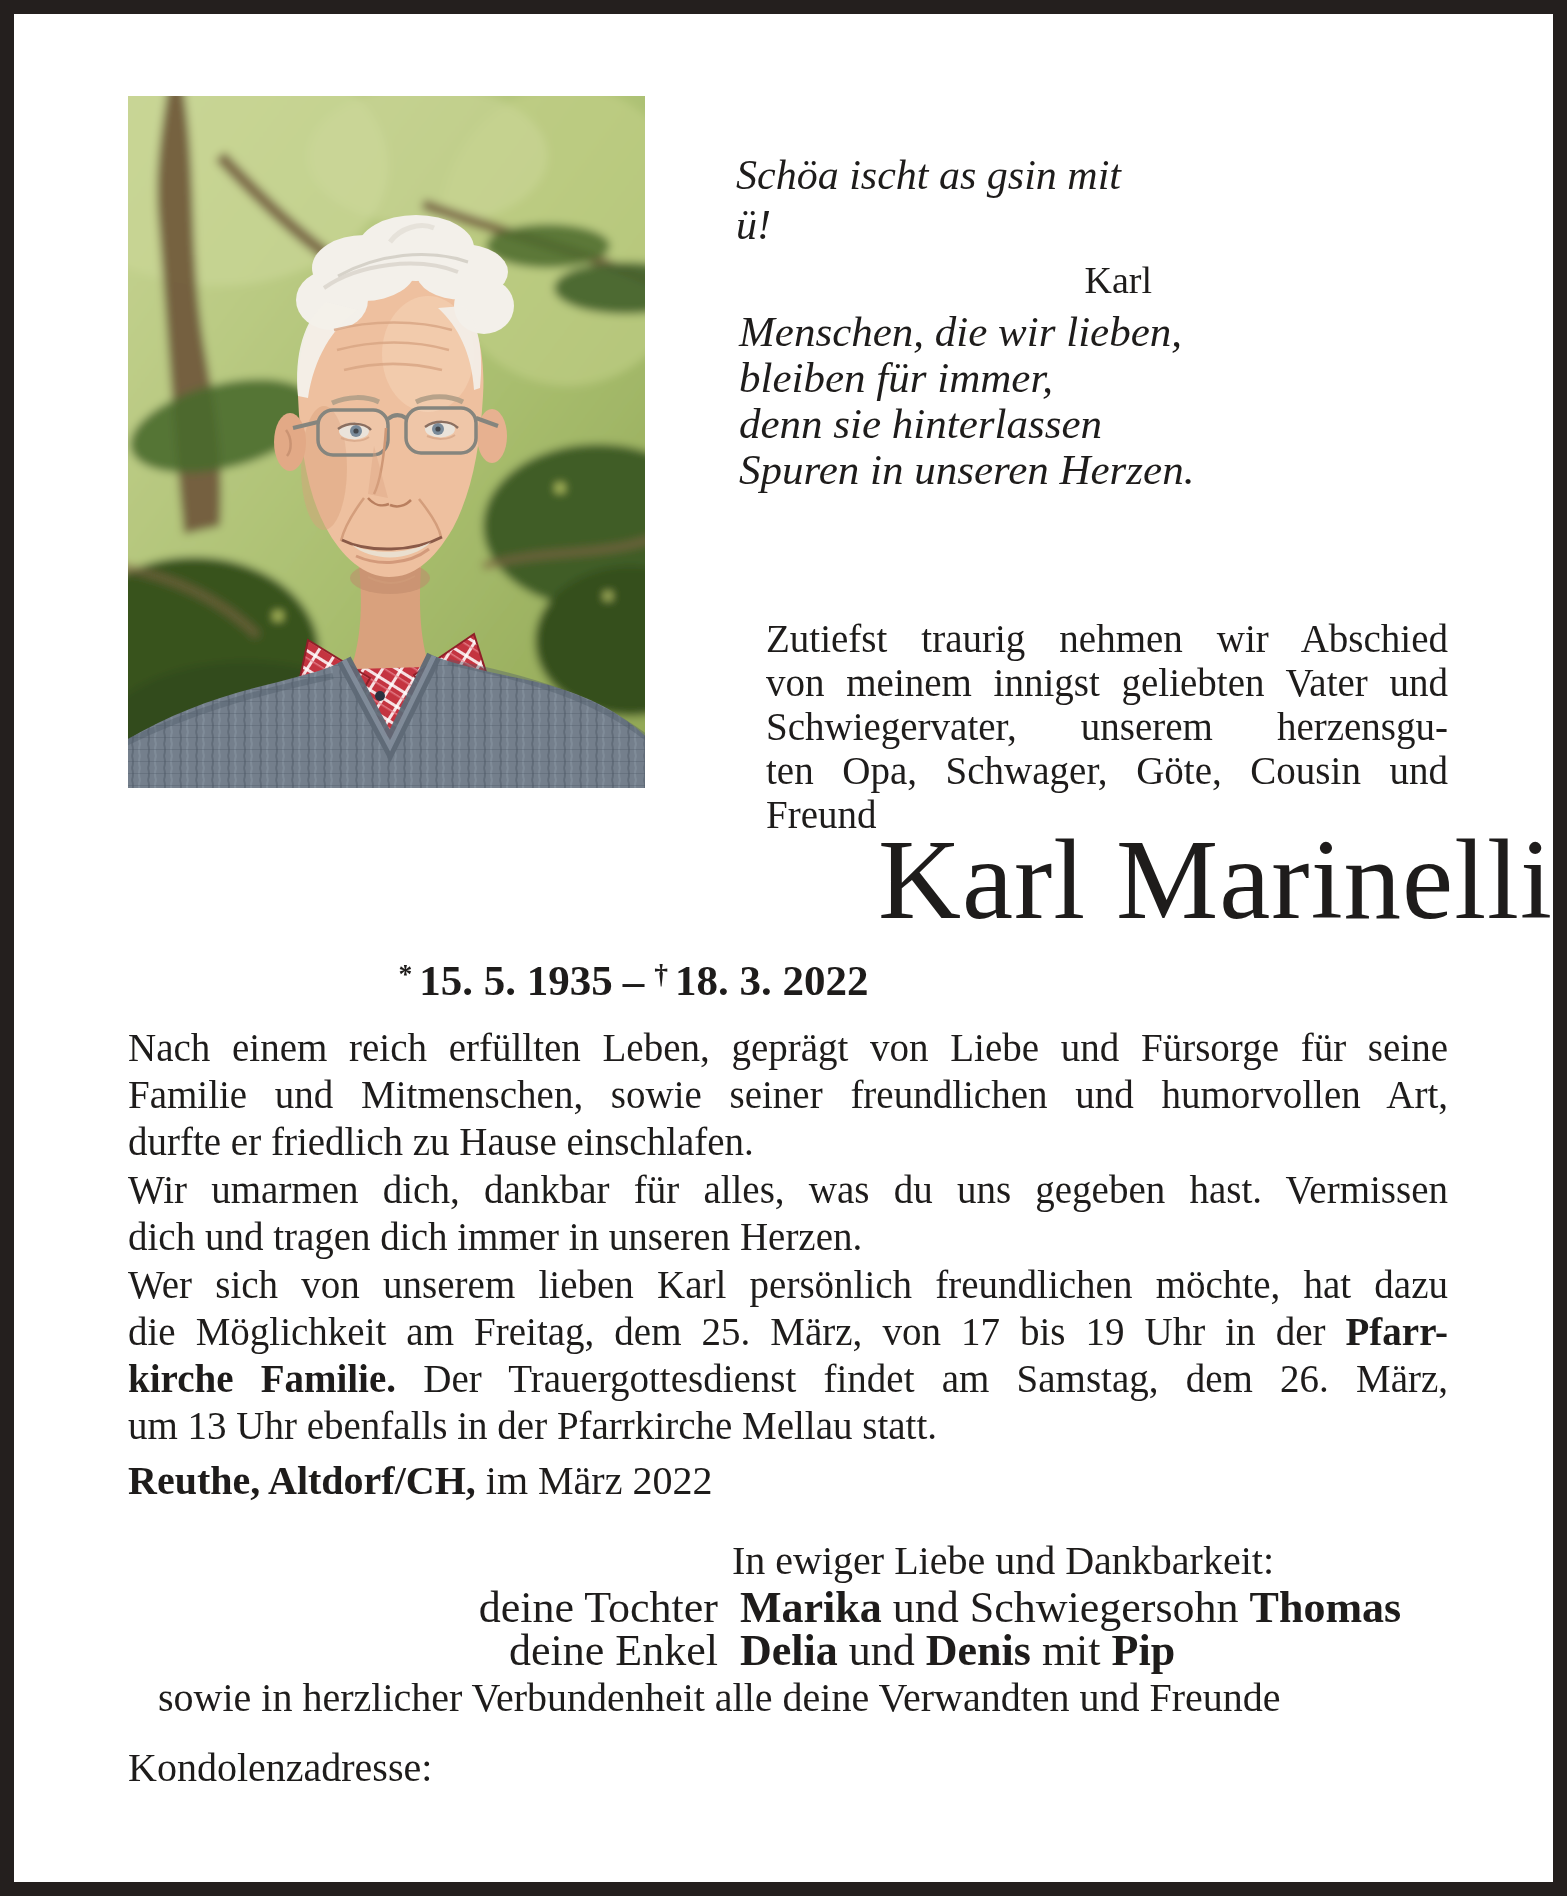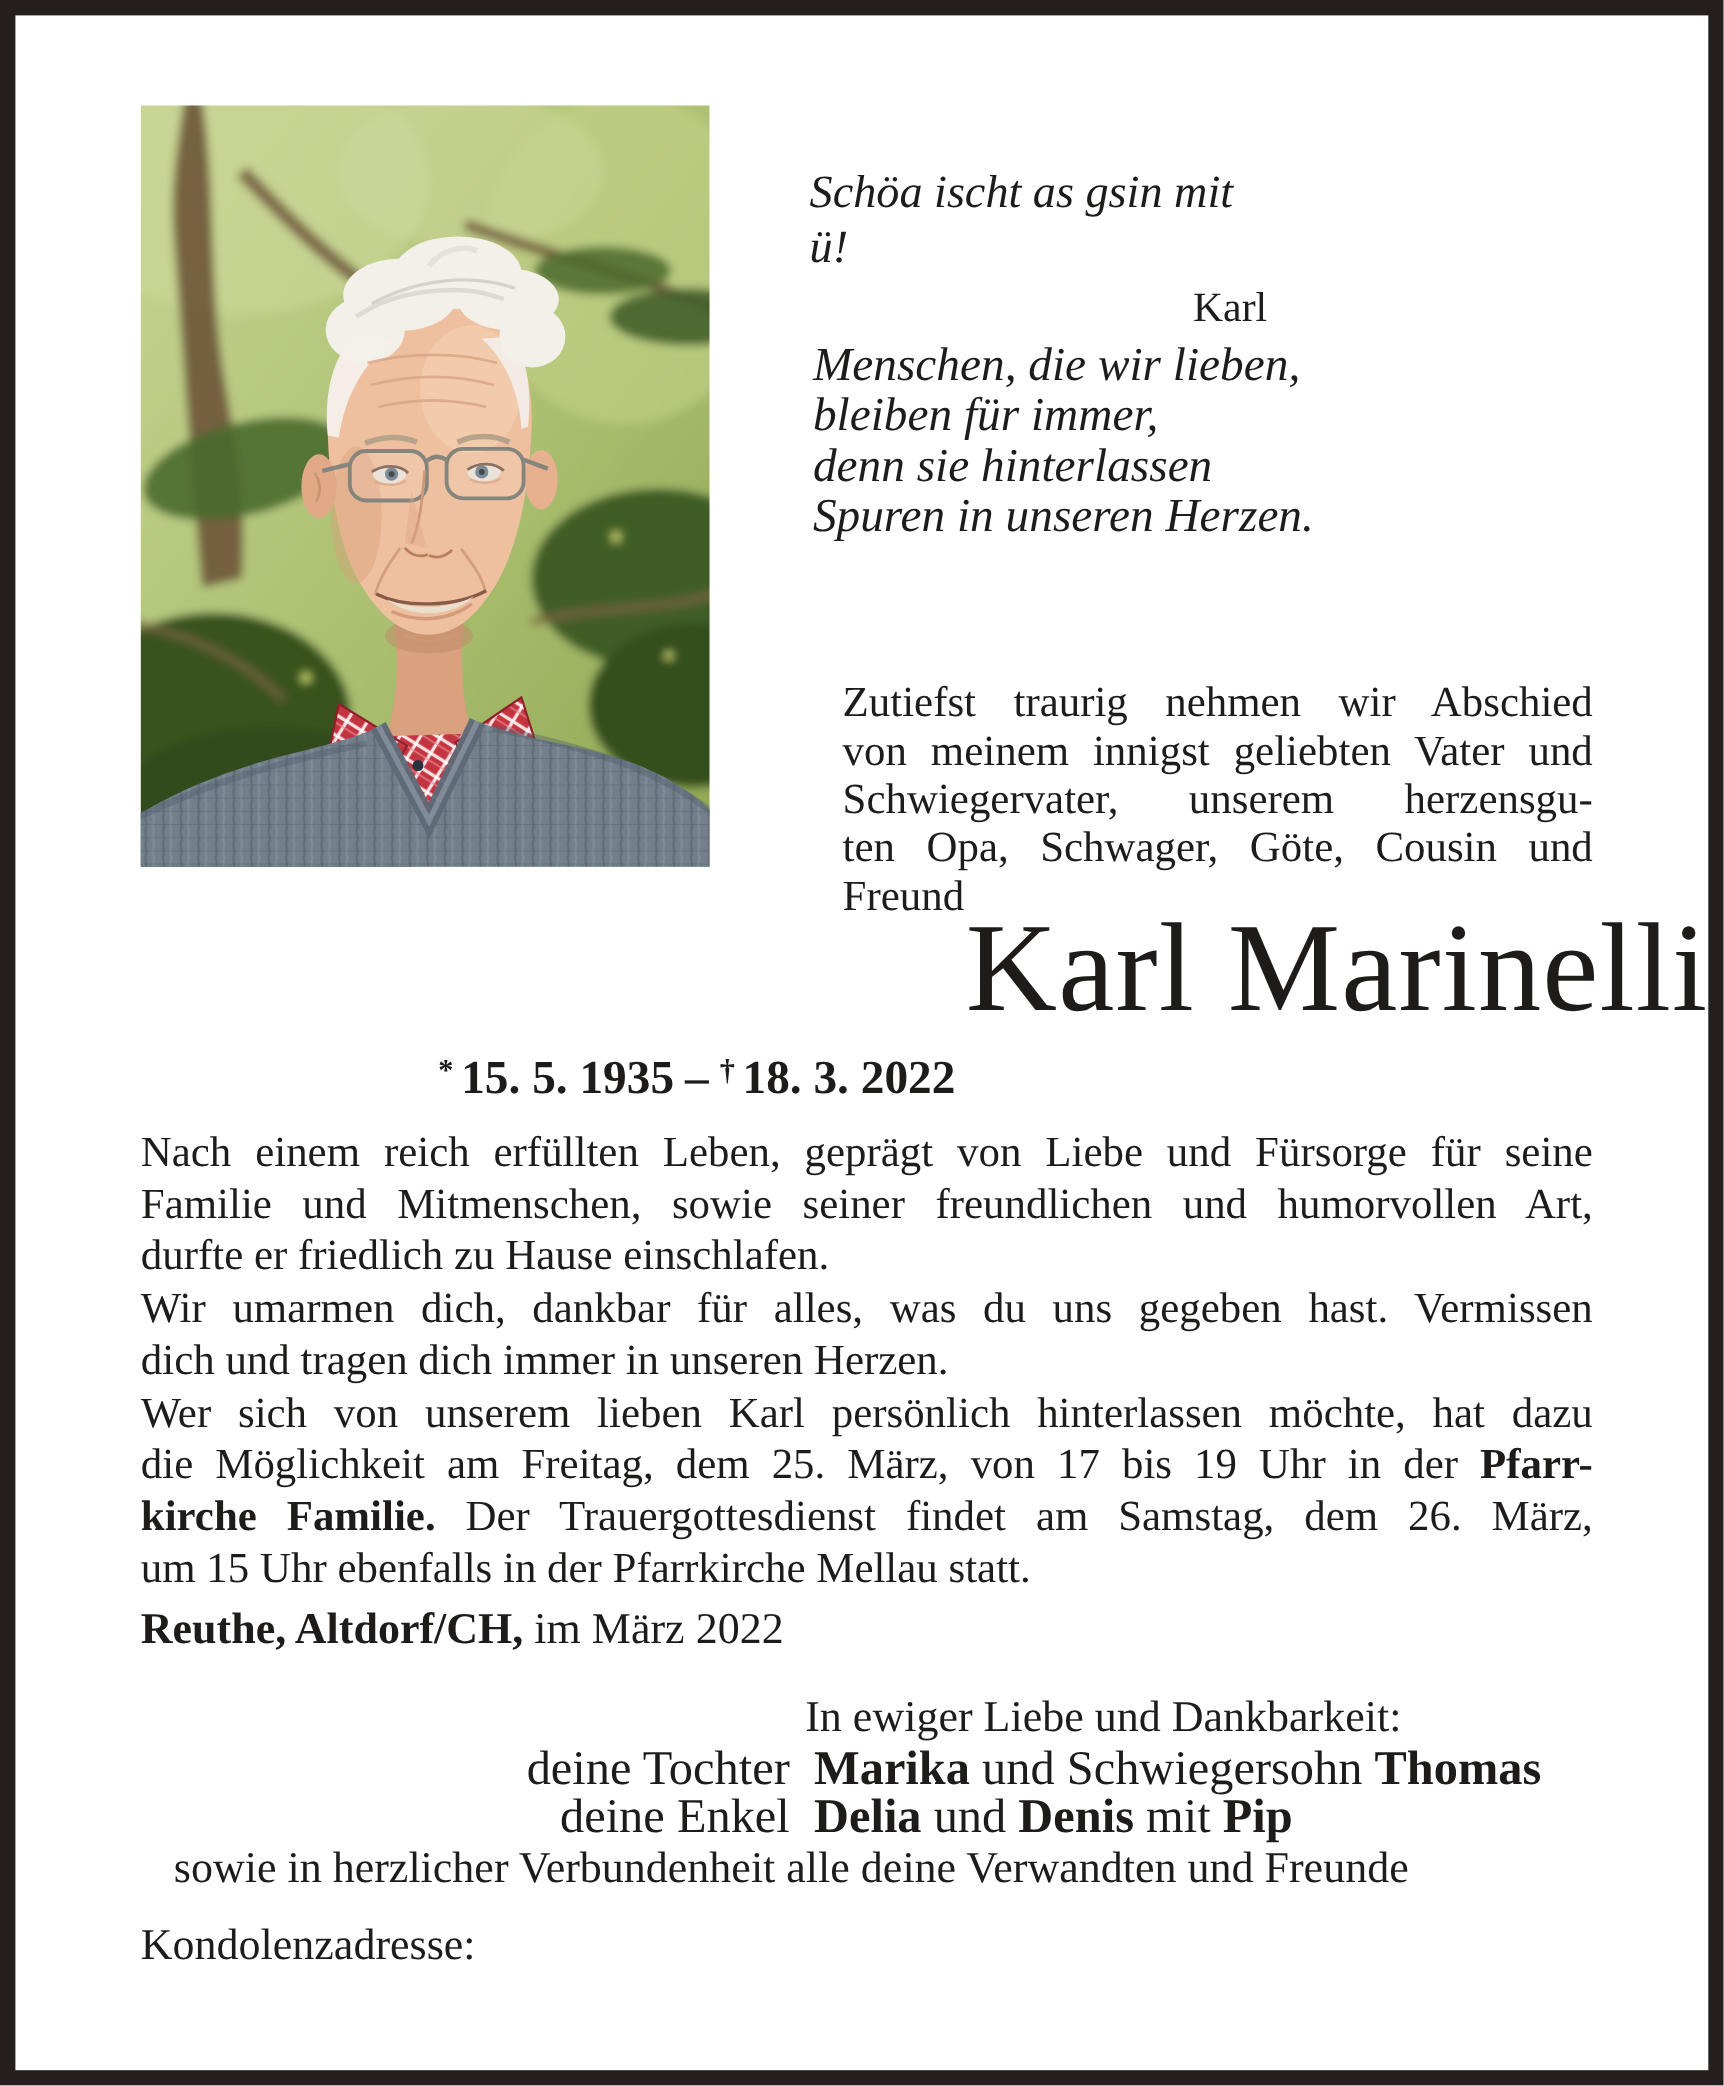--- a/index.html
+++ b/index.html
@@ -234,24 +234,24 @@
   <div class="abs p1 paragraph">
       <div class="tline justify"><span>Nach einem reich erfüllten Leben, geprägt von Liebe und Fürsorge für seine</span></div>
       <div class="tline justify"><span>Familie und Mitmenschen, sowie seiner freundlichen und humorvollen Art,</span></div>
       <div class="tline"><span>durfte er friedlich zu Hause einschlafen.</span></div>
     </div>
   <div class="abs p2 paragraph">
       <div class="tline justify"><span>Wir umarmen dich, dankbar für alles, was du uns gegeben hast. Vermissen</span></div>
       <div class="tline"><span>dich und tragen dich immer in unseren Herzen.</span></div>
     </div>
   <div class="abs p3 paragraph">
-      <div class="tline justify"><span>Wer sich von unserem lieben Karl persönlich hinterlassen möchte, hat dazu</span></div>
+      <div class="tline justify"><span>Wer sich von unserem lieben Karl persönlich freundlichen möchte, hat dazu</span></div>
       <div class="tline justify"><span>die Möglichkeit am Freitag, dem 25. März, von 17 bis 19 Uhr in der </span><span class="b">Pfarr-</span></div>
       <div class="tline justify"><span class="b">kirche Familie.</span><span> Der Trauergottesdienst findet am Samstag, dem 26. März,</span></div>
-      <div class="tline"><span>um 15 Uhr ebenfalls in der Pfarrkirche Mellau statt.</span></div>
+      <div class="tline"><span>um 13 Uhr ebenfalls in der Pfarrkirche Mellau statt.</span></div>
     </div>
 
   <div class="abs dateline"><span class="b">Reuthe, Altdorf/CH,</span><span> im März 2022</span></div>
 
   <div class="abs closing-heading">In ewiger Liebe und Dankbarkeit:</div>
 
   <div class="abs family-rows">
     <div class="family-row">
       <div class="family-label">deine Tochter</div>
       <div class="family-value"><span class="b">Marika</span><span> und Schwiegersohn </span><span class="b">Thomas</span></div>

